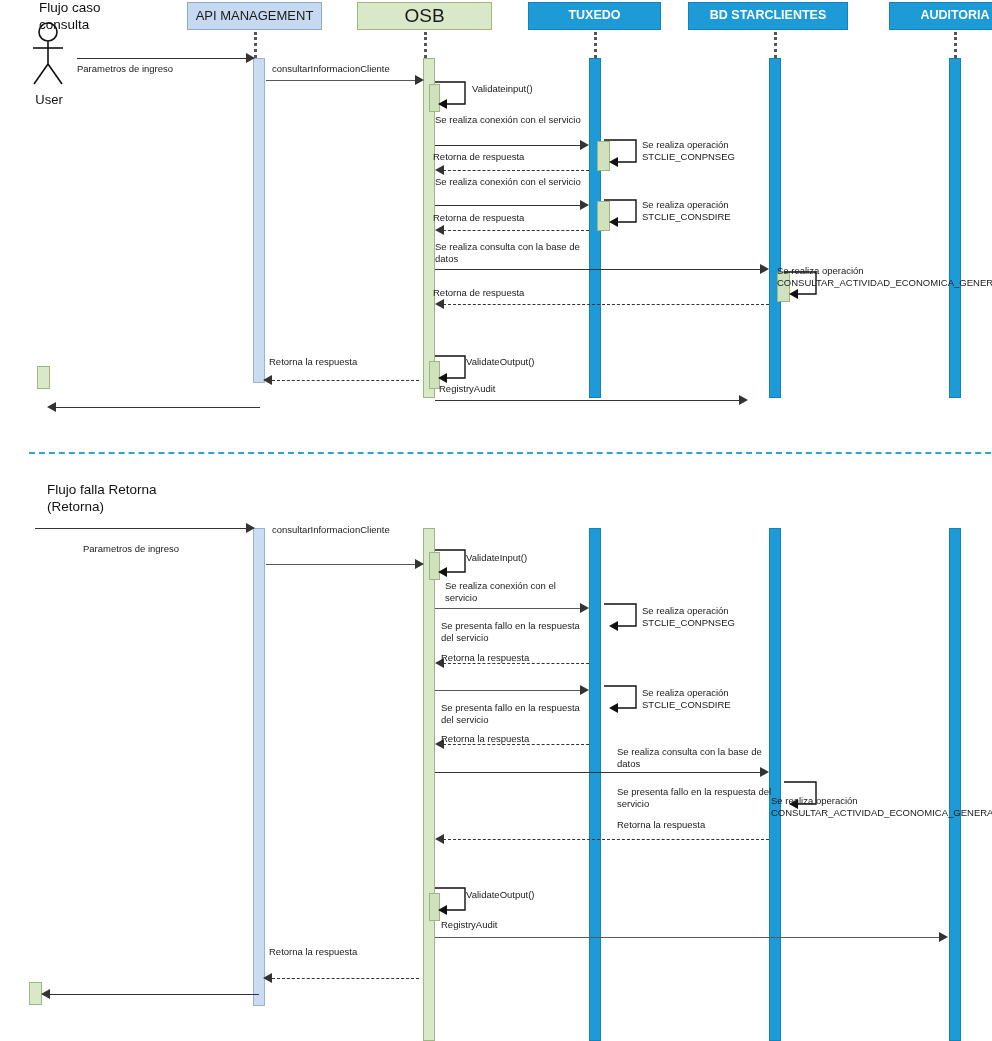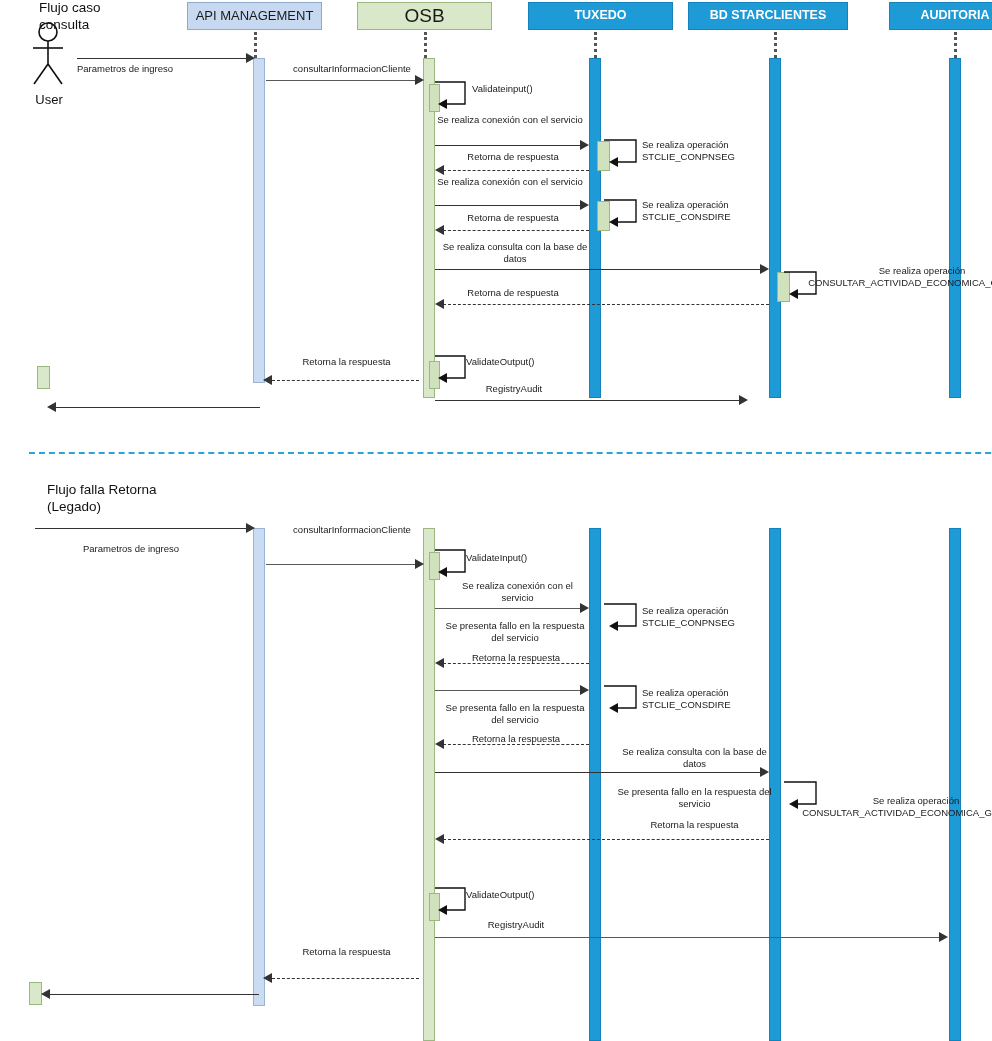--- a/index.html
+++ b/index.html
@@ -32,21 +32,21 @@
   .ln.dash{border-top:1.4px dashed #333;}
 
   
   .ah{position:absolute;width:0;height:0;}
   .ah.right{border-top:5px solid transparent;border-bottom:5px solid transparent;
             border-left:9px solid #333;}
   .ah.left{border-top:5px solid transparent;border-bottom:5px solid transparent;
             border-right:9px solid #333;}
 
   
-  .lbl{position:absolute;font-size:9.5px;color:#1a1a1a;text-align:center;
+  .lbl{position:absolute;font-size:9.5px;color:#1a1a1a;text-align:left;
        line-height:1.25;white-space:normal;}
   .lbl.nw{white-space:nowrap;}
 
   
   .flow-title{position:absolute;font-size:13.5px;color:#111;text-align:left;
        line-height:1.25;font-weight:400;}
 
   
   .sep{position:absolute;height:0;border-top:2px dashed #2aa3d8;}
 
@@ -57,21 +57,21 @@
 <body>
 
 <div id="canvas">
 
   <div class="hdr blue-light" style="left:158px;top:2px;width:135px;height:28px;">
     <span>API MANAGEMENT</span>
   </div>
   <div class="hdr green-light" style="left:328px;top:2px;width:135px;height:28px;">
     <span>OSB</span>
   </div>
-  <div class="hdr blue-strong" style="left:499px;top:2px;width:145px;height:28px;">
+  <div class="hdr blue-strong" style="left:499px;top:2px;width:133px;height:28px;">
     <span>TUXEDO</span>
   </div>
   <div class="hdr blue-strong" style="left:659px;top:2px;width:160px;height:28px;">
     <span>BD STARCLIENTES</span>
   </div>
   <div class="hdr blue-strong" style="left:860px;top:2px;width:132px;height:28px;">
     <span>AUDITORIA</span>
   </div>
 
   <div class="stub" style="left:225px;top:32px;height:26px;"></div>
@@ -173,21 +173,21 @@
   <div class="ln" style="left:406px;top:400px;width:305px;"></div>
   <div class="ah right" style="left:710px;top:395px;"></div>
   <div class="lbl nw" style="left:410px;top:383px;width:150px;">RegistryAudit</div>
 
   <div class="ln" style="left:26px;top:407px;width:205px;"></div>
   <div class="ah left" style="left:18px;top:402px;"></div>
 
   <div class="sep" style="left:0px;top:452px;width:992px;"></div>
 
   <div class="flow-title" style="left:18px;top:482px;width:180px;">Flujo falla Retorna</div>
-  <div class="flow-title" style="left:18px;top:499px;width:180px;">(Legado)</div>
+  <div class="flow-title" style="left:18px;top:499px;width:180px;">(Retorna)</div>
 
   <div class="act blue-light" style="left:224px;top:528px;width:12px;height:478px;"></div>
   <div class="act green-light" style="left:394px;top:528px;width:12px;height:513px;"></div>
   <div class="act green-pale" style="left:400px;top:552px;width:11px;height:28px;"></div>
   <div class="act blue-strong" style="left:560px;top:528px;width:12px;height:513px;"></div>
   <div class="act blue-strong" style="left:740px;top:528px;width:12px;height:513px;"></div>
   <div class="act blue-strong" style="left:920px;top:528px;width:12px;height:513px;"></div>
   <div class="act green-light" style="left:0px;top:982px;width:13px;height:23px;"></div>
 
   <div class="ln" style="left:6px;top:528px;width:214px;"></div>

